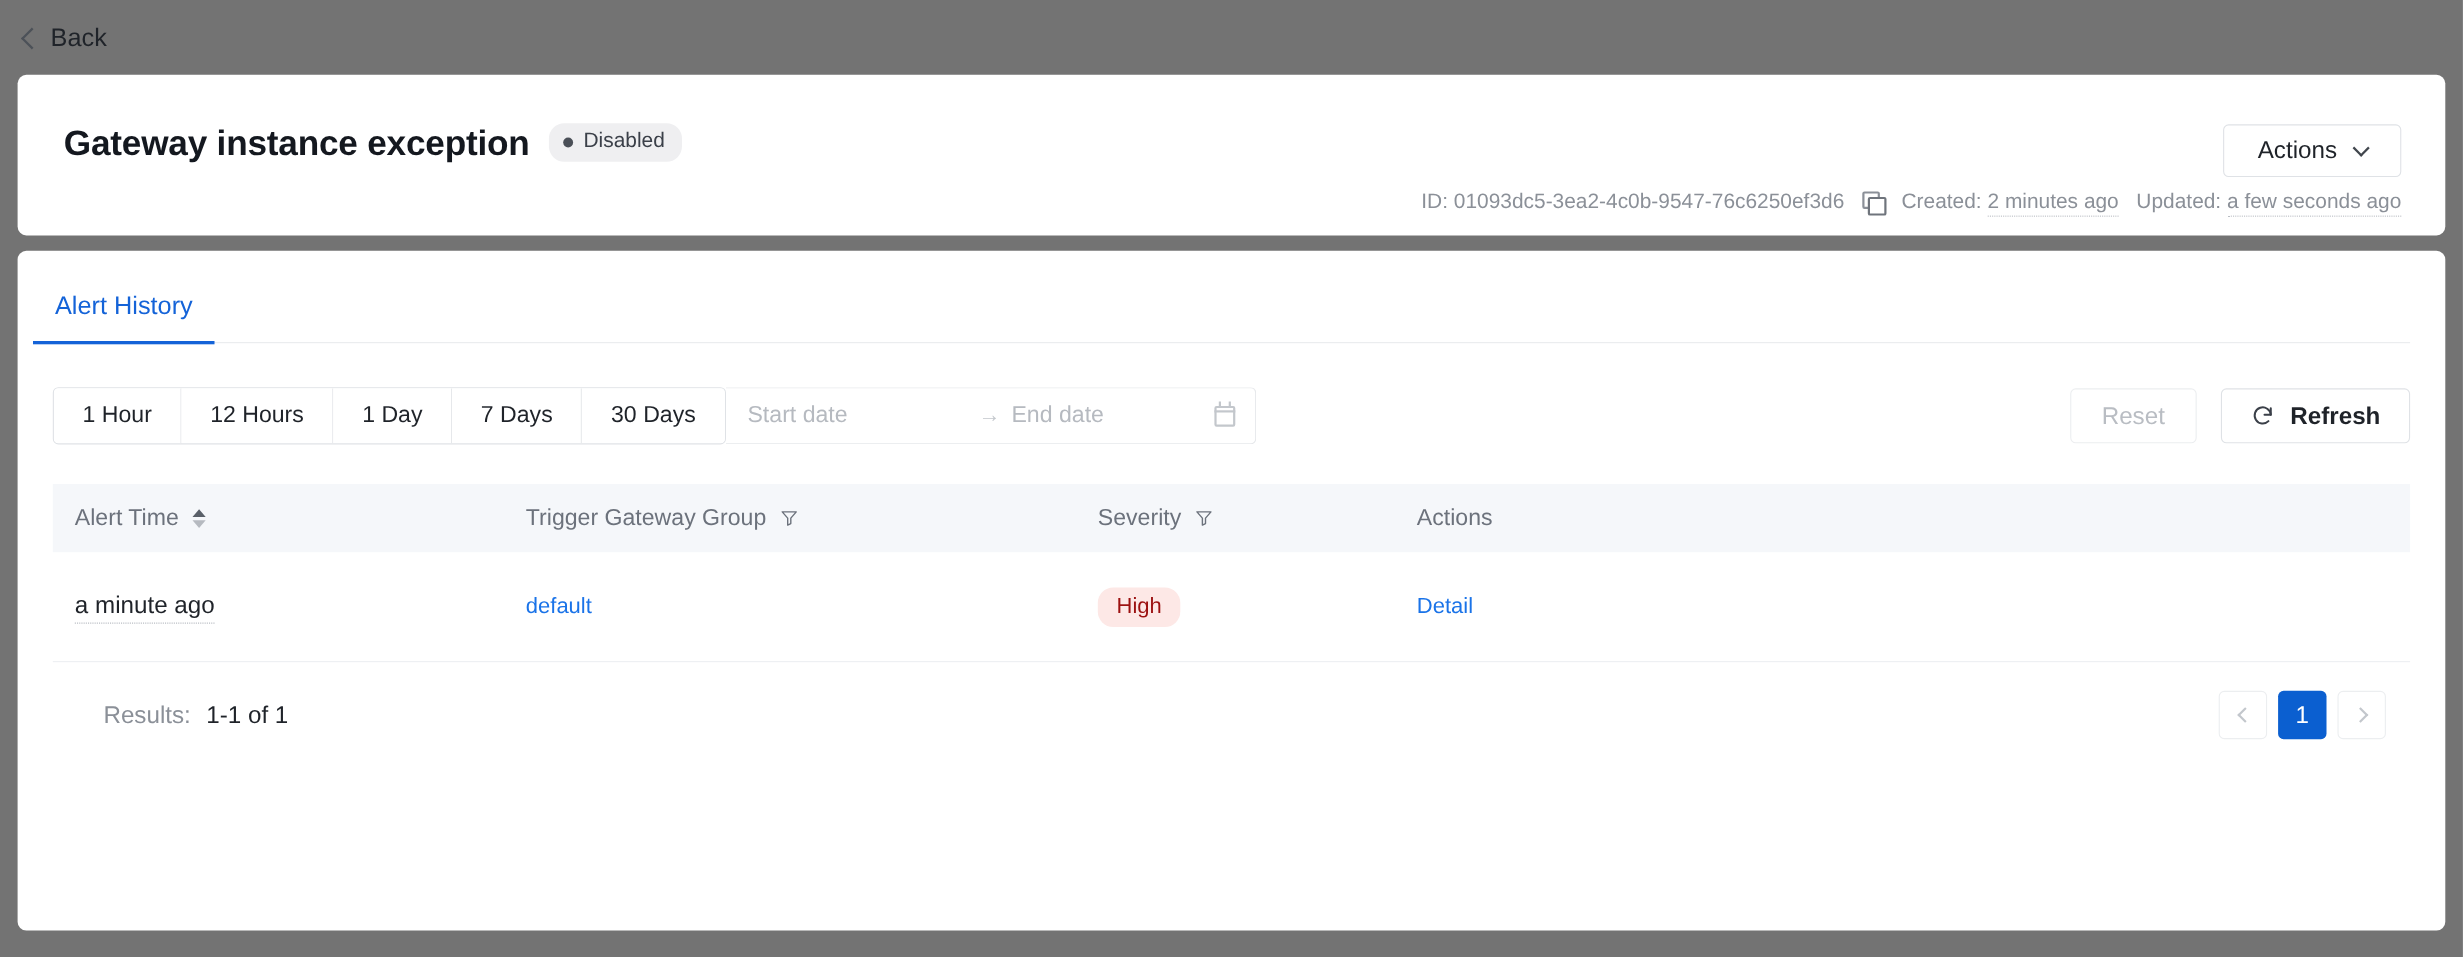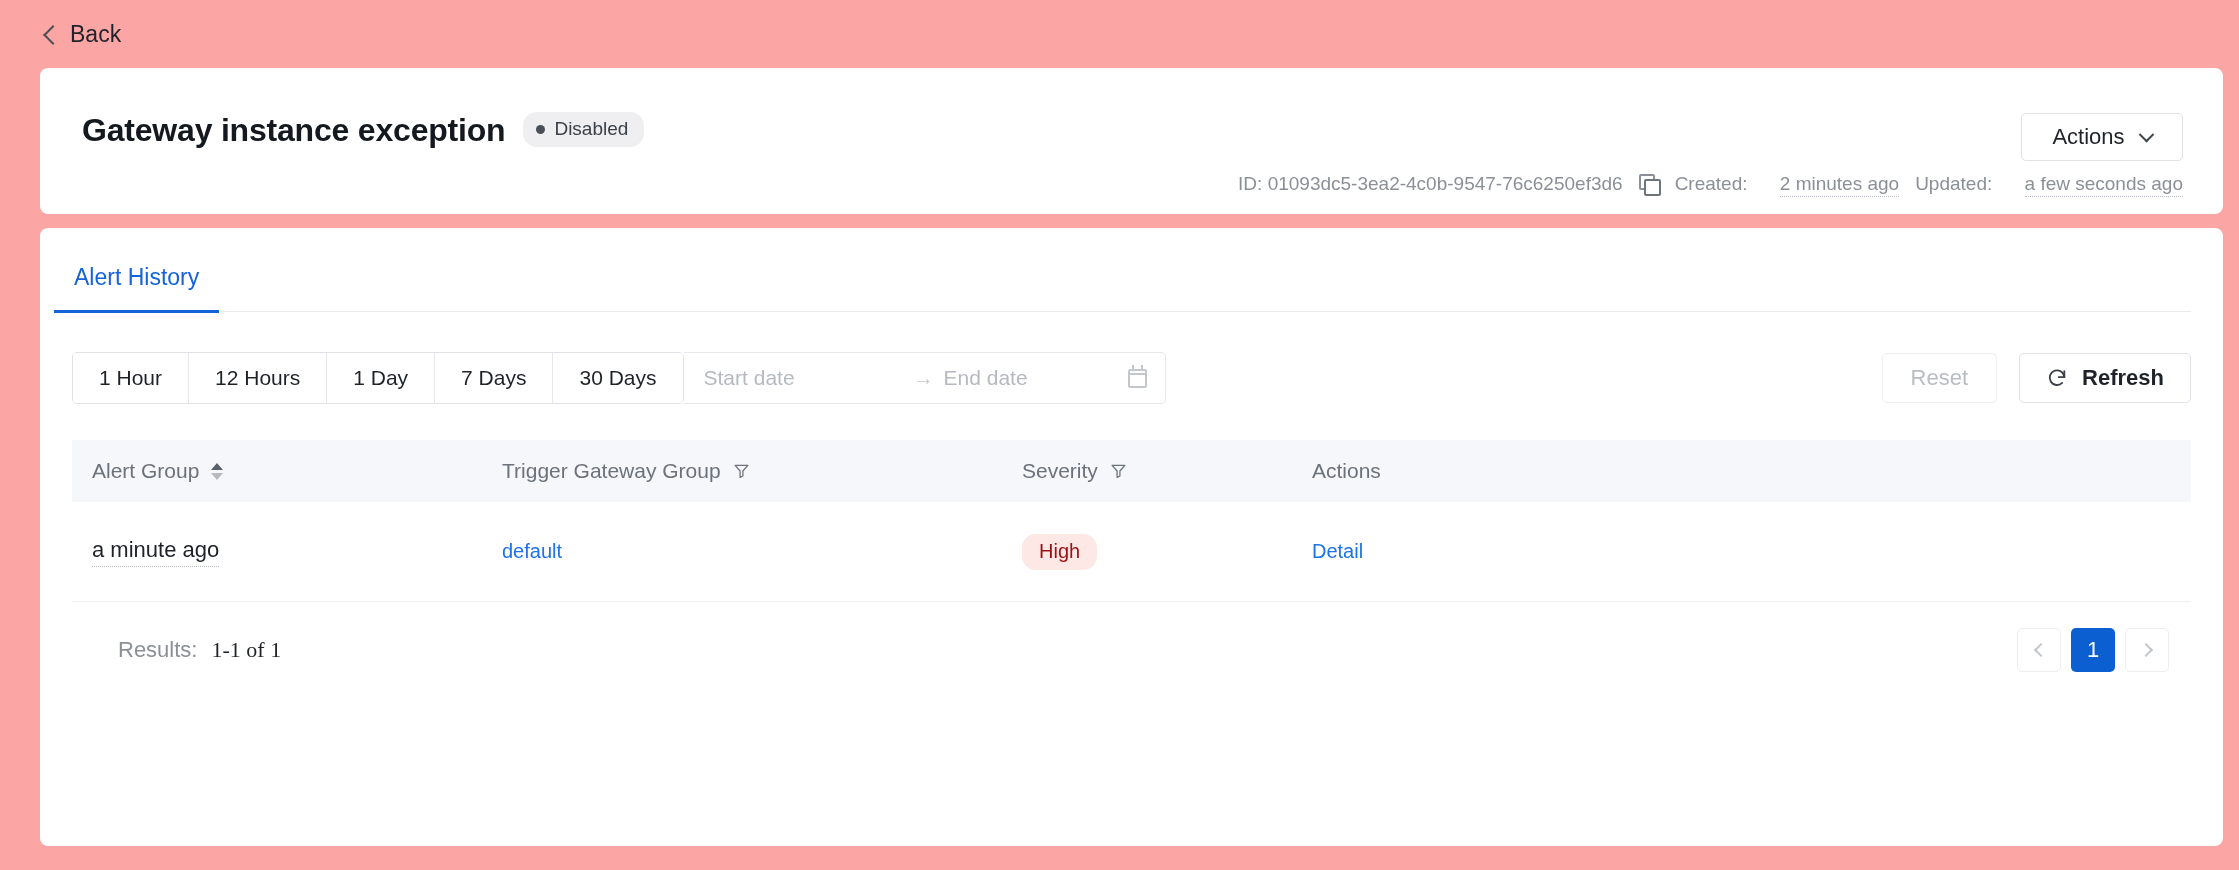--- a/index.html
+++ b/index.html
@@ -10,23 +10,22 @@
     height: 870px;
     background: #f5f6f8;
     font-family: "Liberation Sans", sans-serif;
     -webkit-font-smoothing: antialiased;
   }
 
   .page {
     width: 2239px;
     height: 870px;
     position: relative;
-    background: #fca5a5;
+    background: #737373;
     overflow: hidden;
-    padding-left: 24px;
   }
 
   
   .backbar {
     height: 68px;
     display: flex;
     align-items: center;
     padding-left: 22px;
   }
   .back-link {
@@ -142,21 +141,21 @@
     border-radius: 2px;
   }
   .copy-icon::after {
     content:""; position:absolute; left:5px; top:5px;
     width: 13px; height: 13px;
     border: 2px solid #6f747c;
     border-radius: 2px;
     background: #fff;
   }
   .meta-group { color:#8b9098; }
-  .dotted { border-bottom: 1px dotted #b9bdc3; padding-bottom: 2px; color:#8b9098;margin-left:27px; }
+  .dotted { border-bottom: 1px dotted #b9bdc3; padding-bottom: 2px; color:#8b9098; }
 
   
   .main-card {
     margin-top: 14px;
     height: 618px;
     padding: 0 32px;
   }
 
   
   .tabs {
@@ -336,21 +335,21 @@
 
   
   .tfoot {
     display:flex;
     align-items:center;
     height: 96px;
     padding: 0 22px 0 46px;
     font-size: 22px;
   }
   .results-label { color: #8b9098; margin-right: 14px; }
-  .results-value { color: #1f2329; font-family: Liberation Serif, serif; }
+  .results-value { color: #1f2329; }
 
   .pager { margin-left:auto; display:flex; align-items:center; gap: 10px; }
   .pg-btn {
     width: 44px; height: 44px;
     border: 1px solid #eceef0;
     border-radius: 5px;
     background:#fff;
     display:flex; align-items:center; justify-content:center;
     cursor: default;
   }
@@ -445,21 +444,21 @@
           <path d="M20 11a8 8 0 1 0-2.3 6.3" fill="none" stroke="#3b4049" stroke-width="2" stroke-linecap="round"></path>
           <path d="M20 4.5V11h-6.2" fill="none" stroke="#3b4049" stroke-width="2" stroke-linecap="round" stroke-linejoin="round"></path>
         </svg>
         <span>Refresh</span>
       </div>
     </div>
 
     <div class="table">
       <div class="thead">
         <div class="th th-alert-time">
-          <span>Alert Group</span>
+          <span>Alert Time</span>
           <span class="sort-icon">
             <i class="sort-up"></i>
               <i class="sort-down"></i>
           </span>
         </div>
         <div class="th th-group">
           <span>Trigger Gateway Group</span>
           <svg class="filter-icon" viewBox="0 0 24 24">
             <path d="M3 4h18l-7 8v7l-4 2v-9z" fill="none" stroke="#6c727c" stroke-width="1.8" stroke-linejoin="round"></path>
           </svg>

